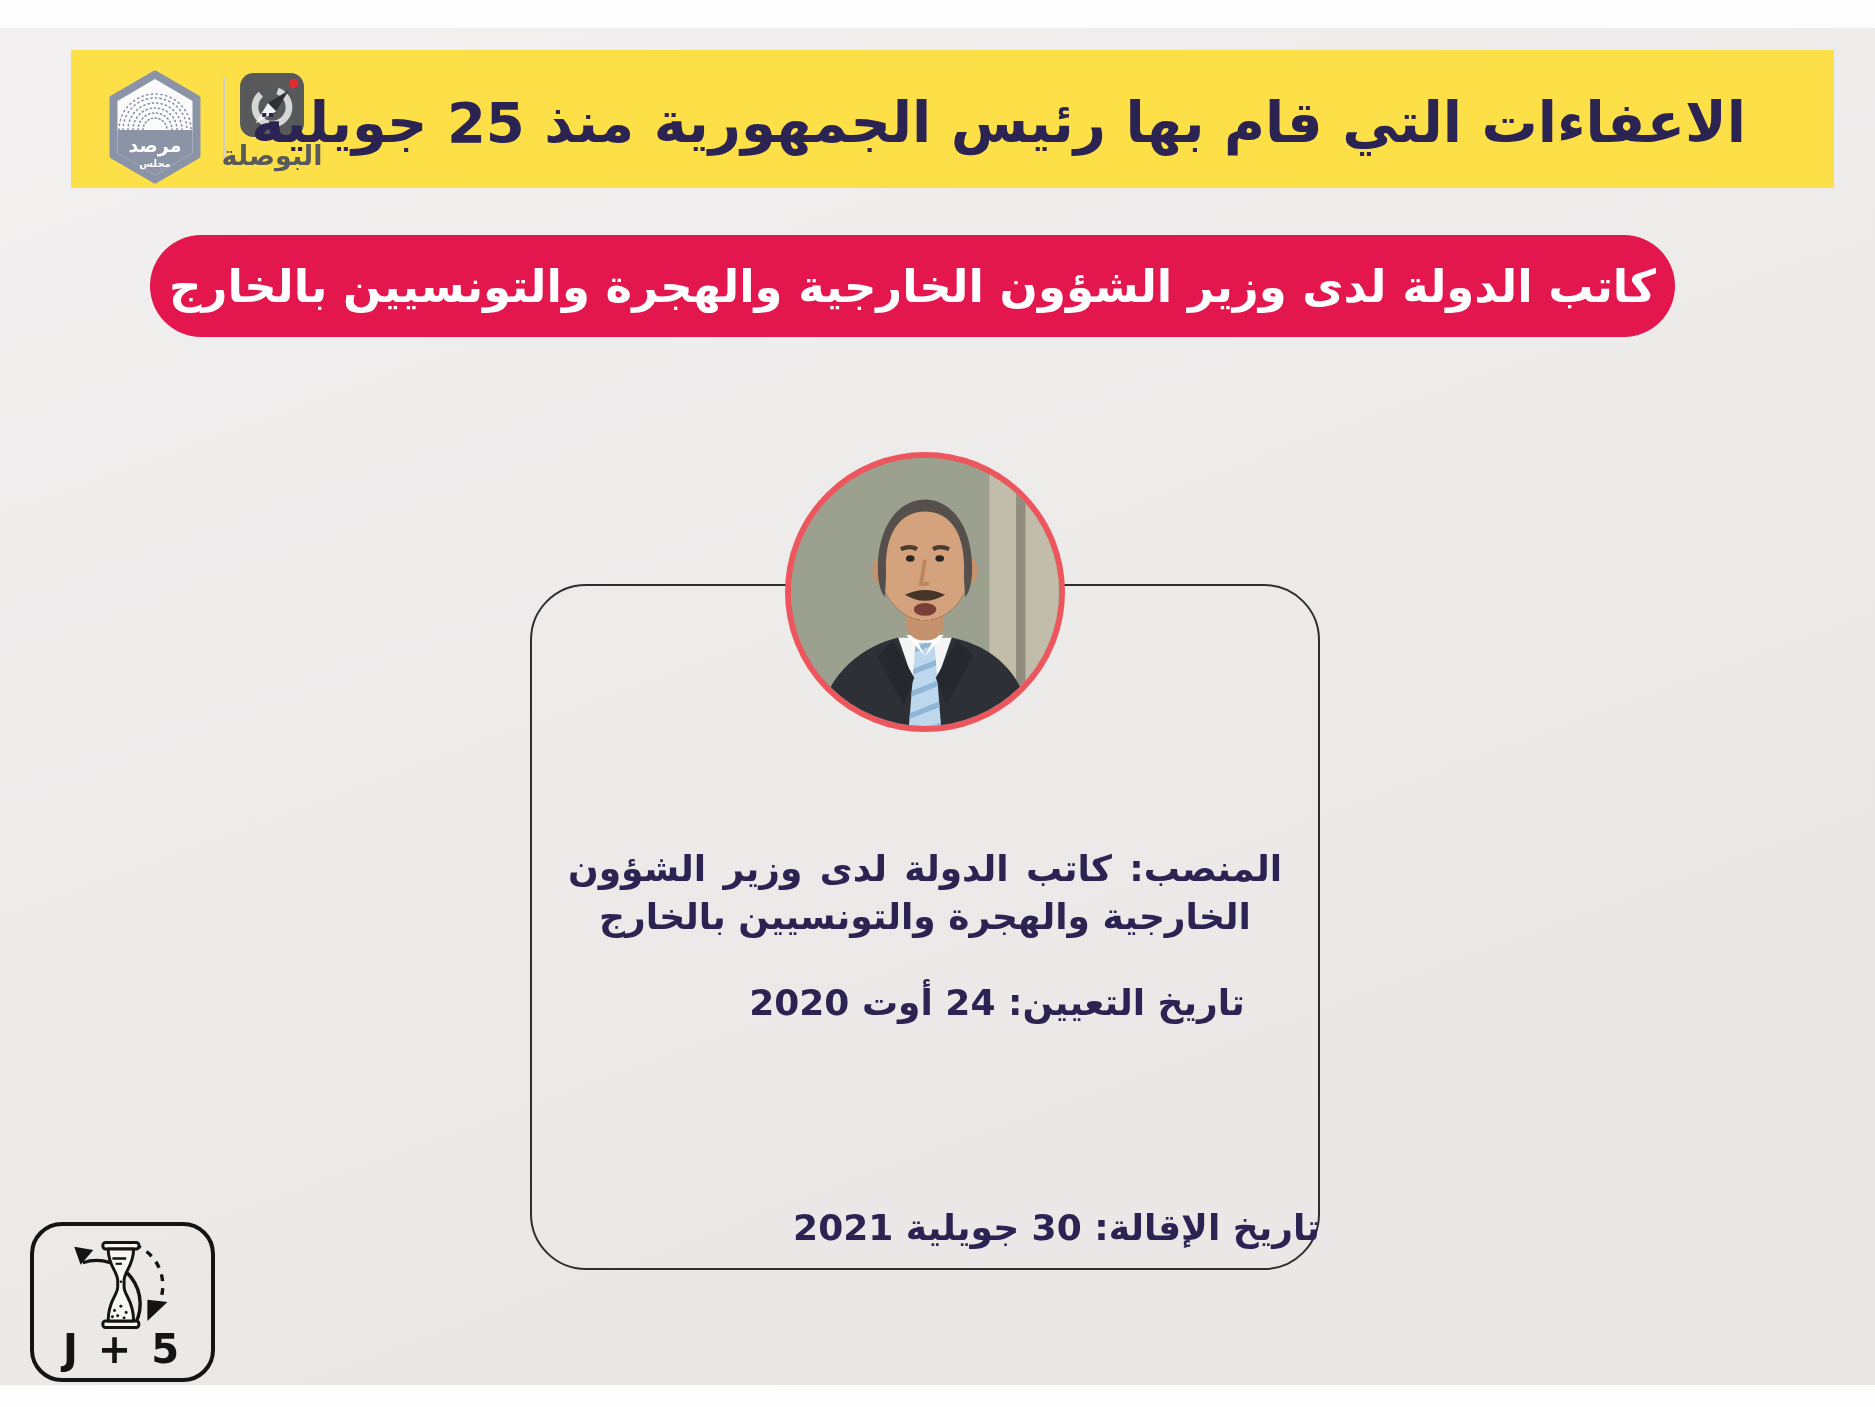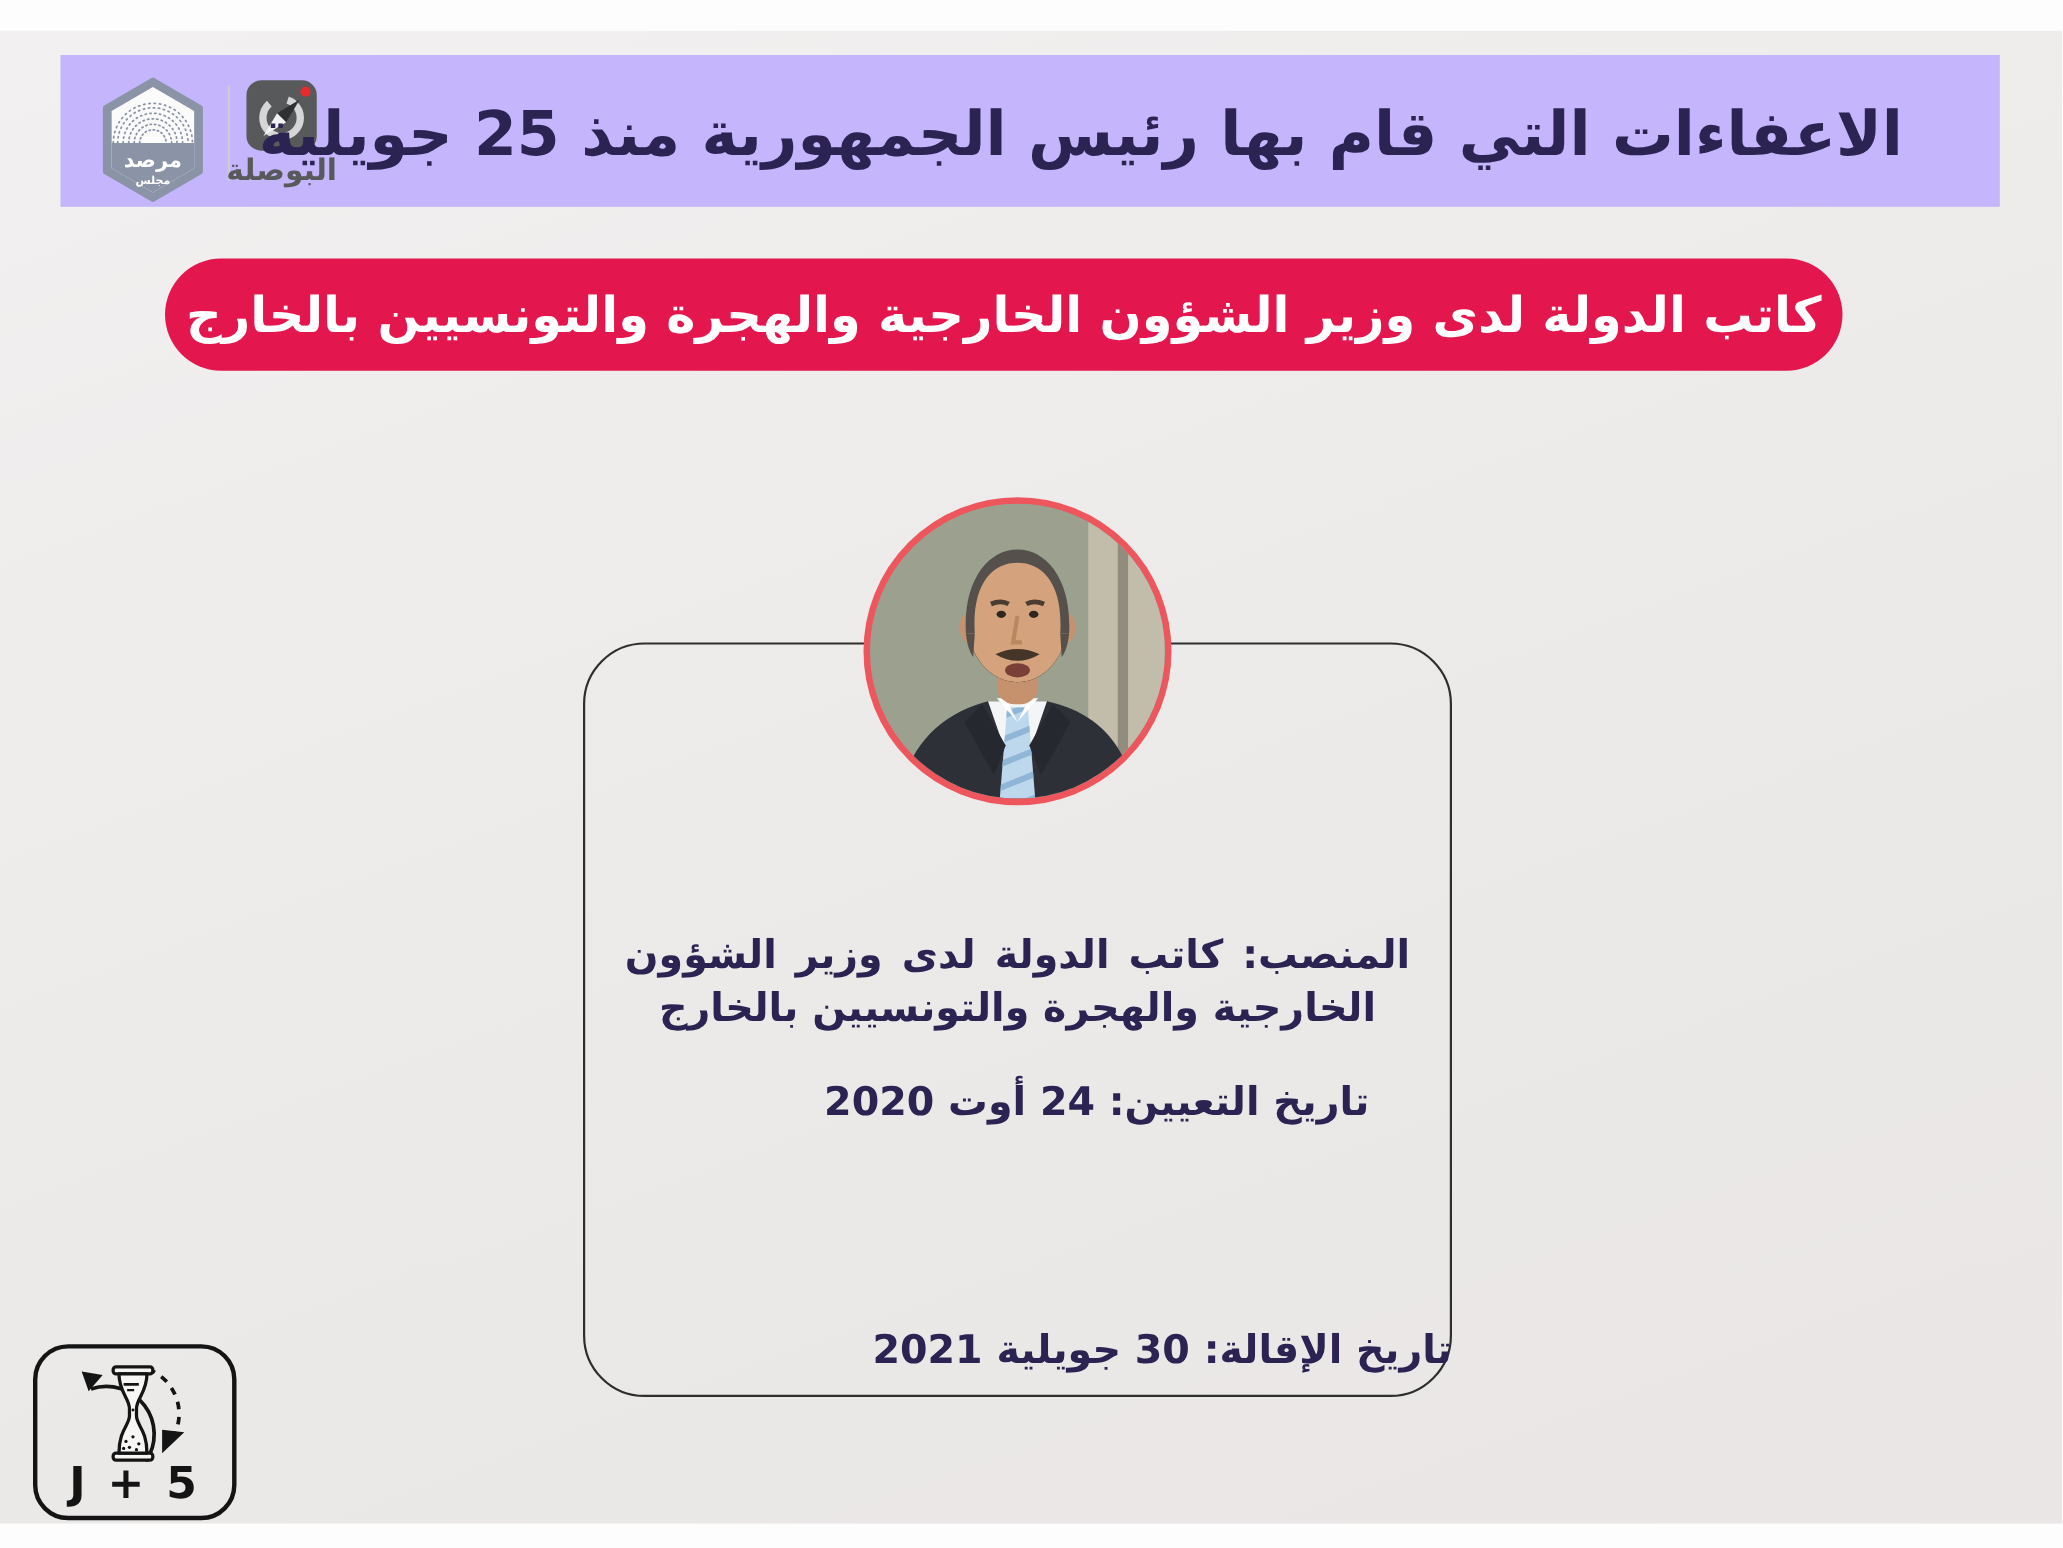--- a/index.html
+++ b/index.html
@@ -10,22 +10,22 @@
     font-family:"DejaVu Sans",sans-serif;
     background:#fdfdfd;
   }
   
   #canvas-bg{
     position:absolute;left:0;top:28px;width:1875px;height:1357px;
     background:linear-gradient(160deg,#f2f0f0 0%,#ecebea 45%,#e9e6e5 100%);
   }
   
   .header-bar{
-    position:absolute;left:55px;top:50px;width:1763px;height:138px;
-    background:#c4b5fd;
+    position:absolute;left:71px;top:50px;width:1763px;height:138px;
+    background:#fde047;
   }
   .marsad-logo{position:absolute;left:37px;top:20px;width:94px;height:114px;}
   .logo-divider{position:absolute;left:152px;top:28px;width:2px;height:86px;background:#cfcccc;}
   .bawsala-logo{position:absolute;left:160px;top:22px;width:128px;height:112px;}
   .bawsala-logo svg{position:absolute;left:8px;top:0;width:66px;height:66px;}
   .bawsala-label{
     position:absolute;left:-14px;top:68px;width:110px;
     text-align:center;font-weight:700;font-size:27px;color:#58595b;
   }
   .page-title{

